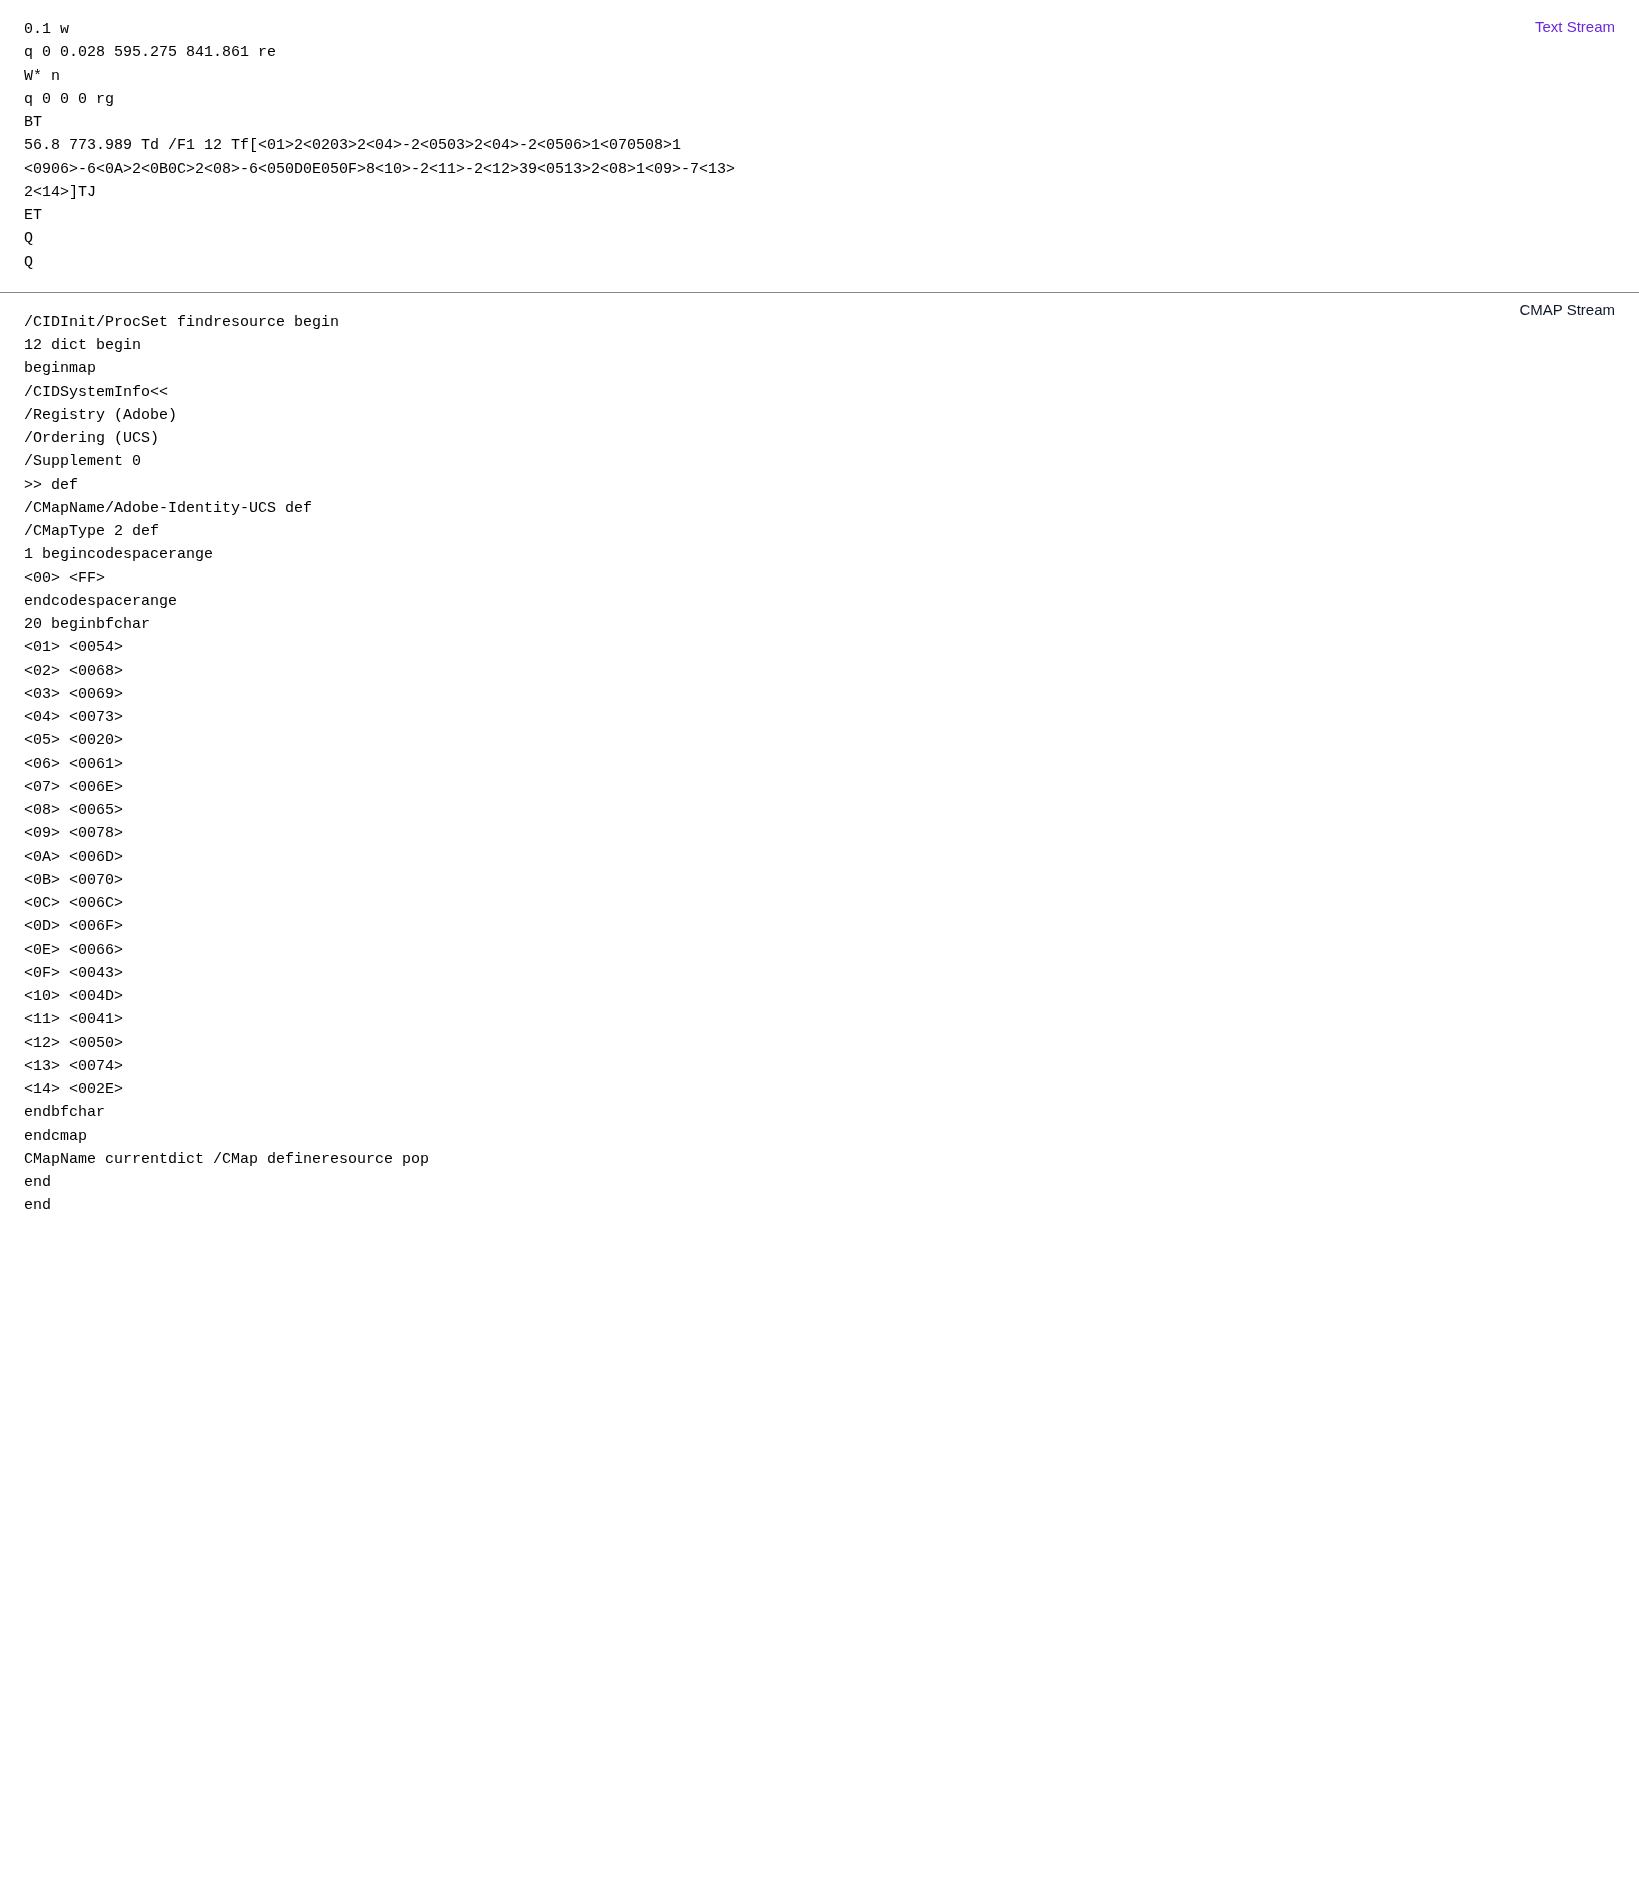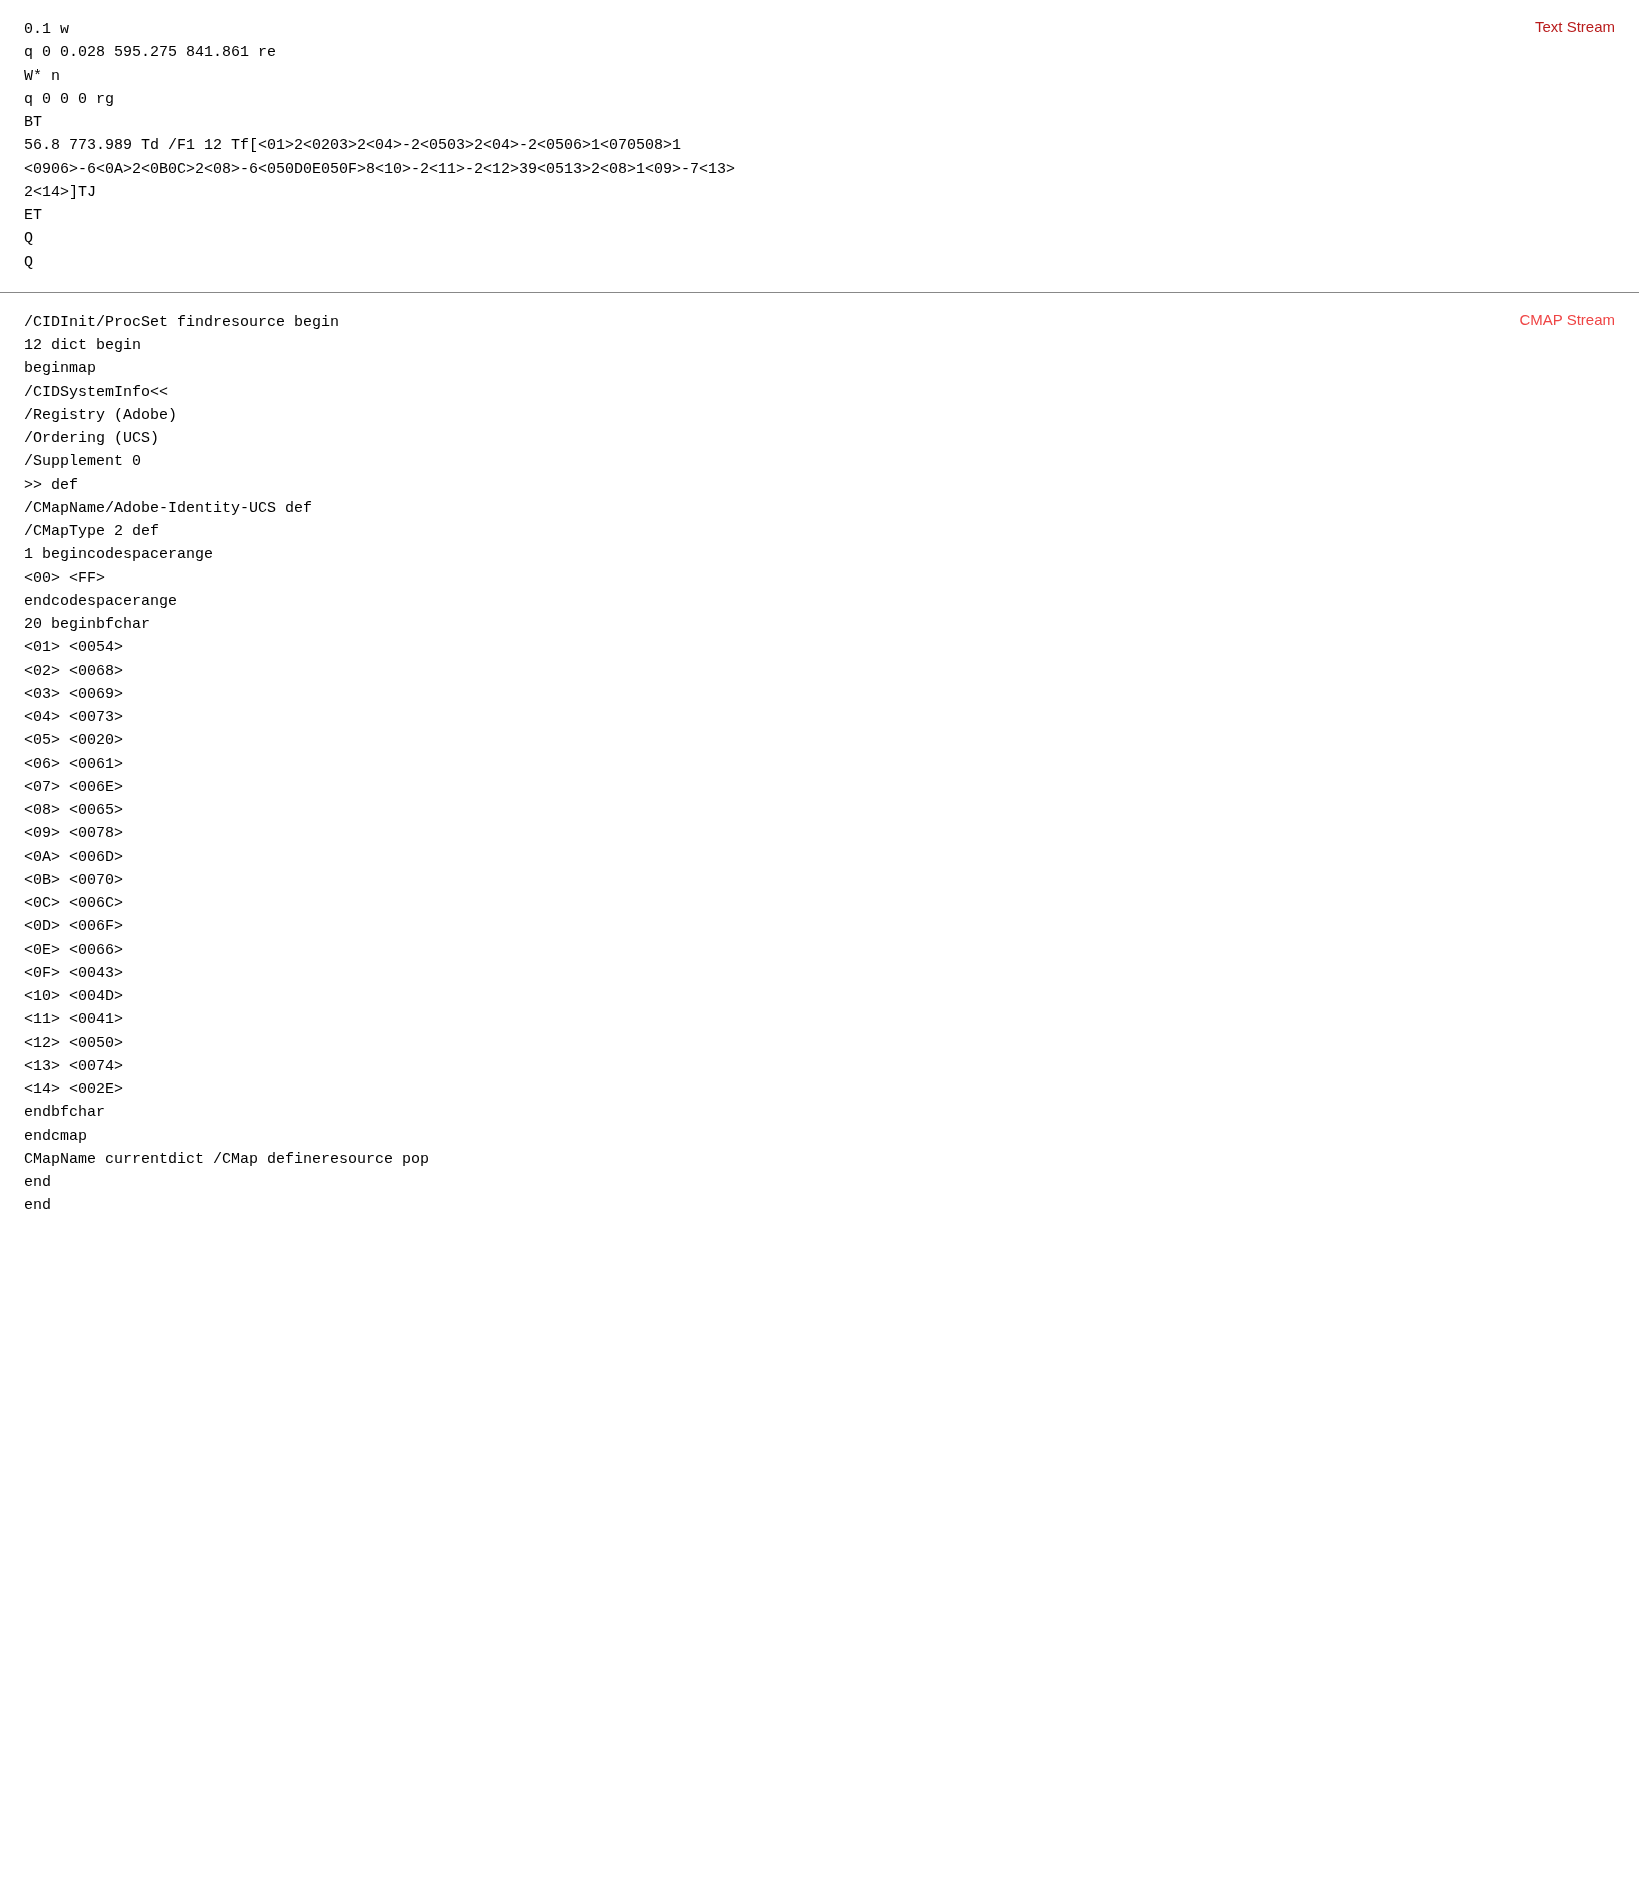--- a/index.html
+++ b/index.html
@@ -28,21 +28,21 @@
       position: relative;
       padding: 18px 24px 18px 24px;
     }
 
     .section-label {
       position: absolute;
       top: 18px;
       right: 24px;
       font-family: Arial, sans-serif;
       font-size: 15px;
-      color: #b91c1c;
+      color: #6d28d9;
     }
 
     .section-content {
       line-height: 1.55;
       white-space: pre;
     }
 
     .divider {
       border: none;
       border-top: 1.5px solid #888888;
@@ -50,25 +50,25 @@
       width: 100%;
     }
 
     .section-two {
       position: relative;
       padding: 18px 24px 18px 24px;
     }
 
     .section-two .section-label {
       position: absolute;
-      top: 18px;
+      top: 8px;
       right: 24px;
       font-family: Arial, sans-serif;
       font-size: 15px;
-      color: #ef4444;
+      color: #0f172a;
     }
   </style>
 </head>
 <body>
 
 <div class="page">
 
   <div class="section">
     <span class="section-label">Text Stream</span>
     <div class="section-content">0.1 w

